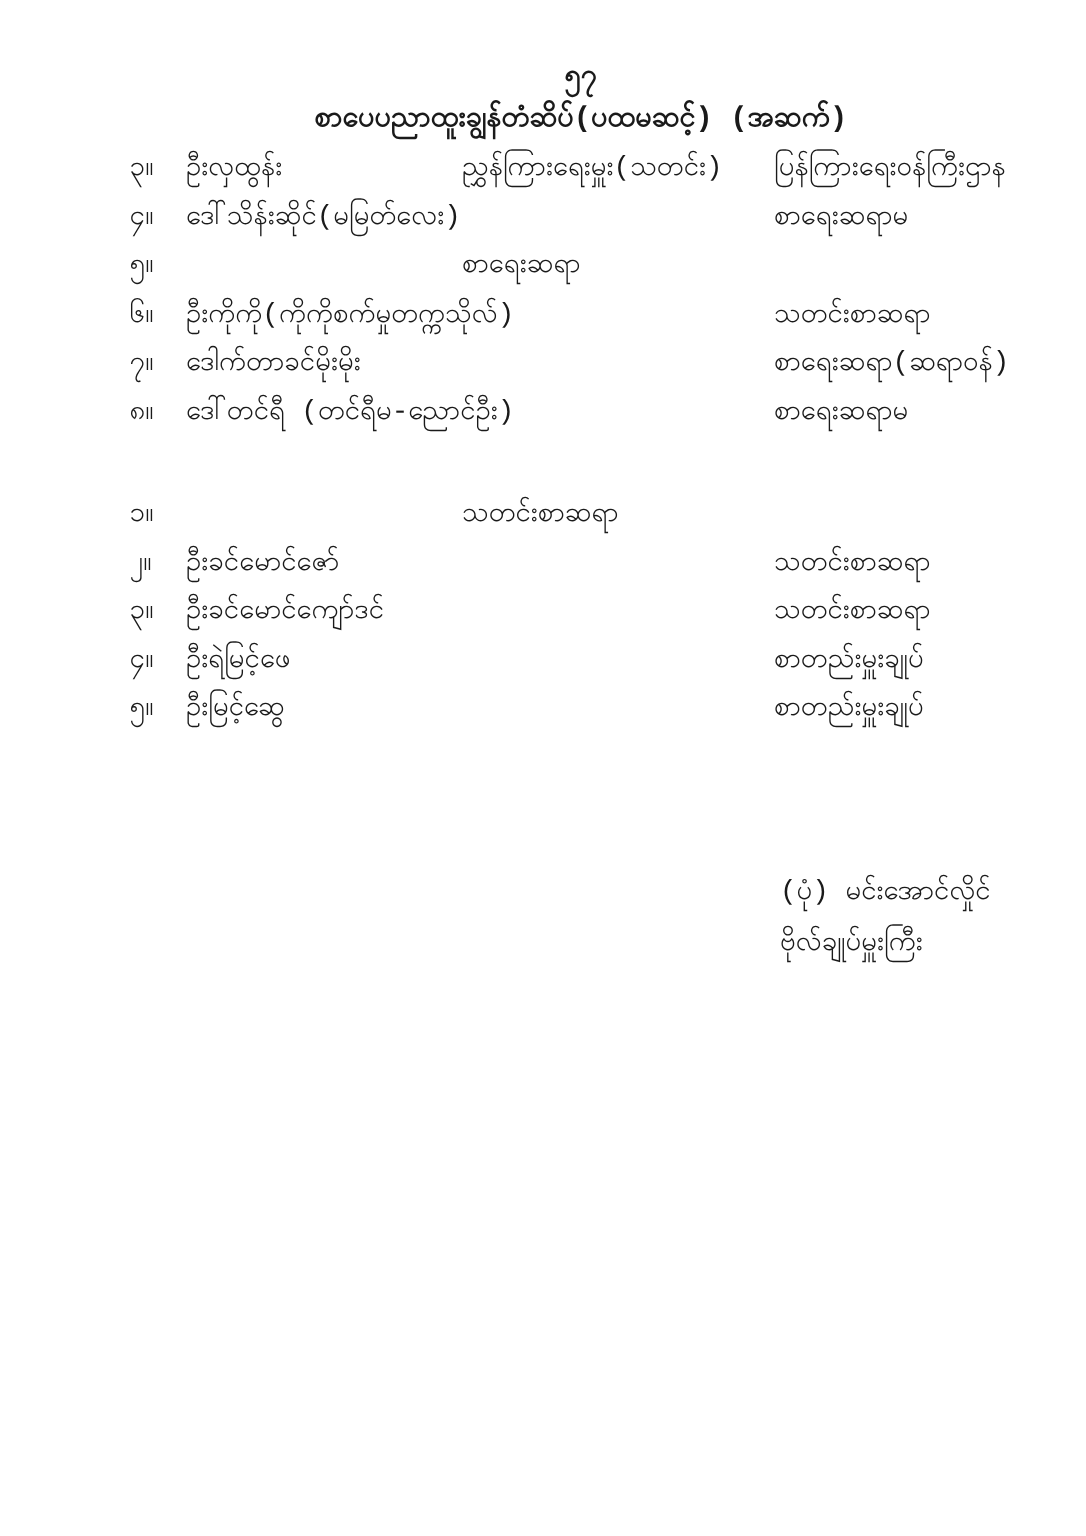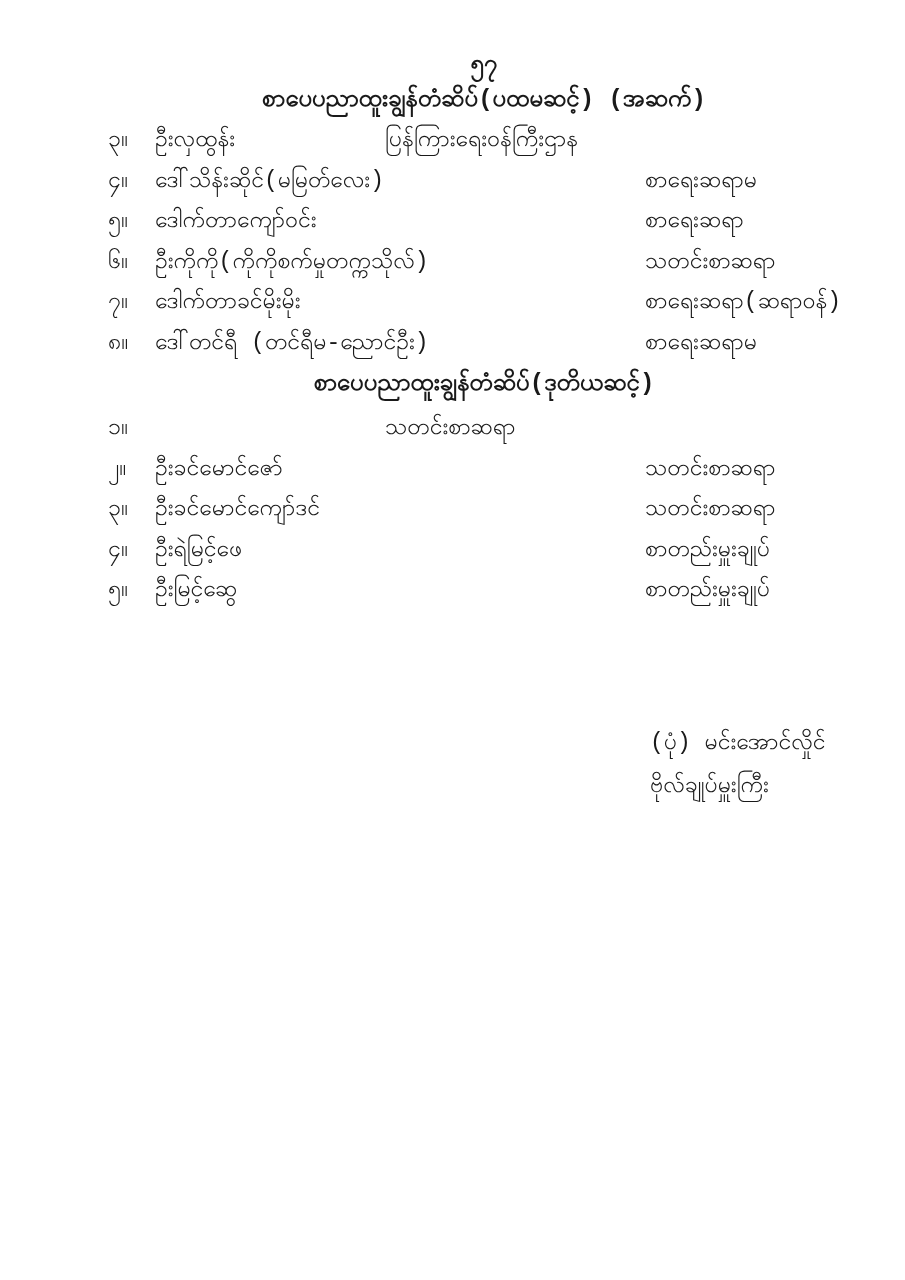--- a/index.html
+++ b/index.html
@@ -64,31 +64,31 @@
 <div class="page">
 
   <div class="page-number">၅၇</div>
 
   <div class="section-title title-1">စာပေပညာထူးချွန်တံဆိပ်(ပထမဆင့်) (အဆက်)</div>
 
   <div class="rows rows-1">
     <div class="award-row">
       <span class="cell">၃။</span>
       <span class="cell">ဦးလှထွန်း</span>
+      <span class="cell">ညွှန်ကြားရေးမှူး(သတင်း)</span>
       <span class="cell">ပြန်ကြားရေးဝန်ကြီးဌာန</span>
     </div>
     <div class="award-row">
       <span class="cell">၄။</span>
       <span class="cell">ဒေါ်သိန်းဆိုင်(မမြတ်လေး)</span>
       <span class="cell"></span>
       <span class="cell">စာရေးဆရာမ</span>
     </div>
     <div class="award-row">
       <span class="cell">၅။</span>
-      <span class="cell">ဒေါက်တာကျော်ဝင်း</span>
       <span class="cell"></span>
       <span class="cell">စာရေးဆရာ</span>
     </div>
     <div class="award-row">
       <span class="cell">၆။</span>
       <span class="cell">ဦးကိုကို(ကိုကိုစက်မှုတက္ကသိုလ်)</span>
       <span class="cell"></span>
       <span class="cell">သတင်းစာဆရာ</span>
     </div>
     <div class="award-row">
@@ -98,21 +98,20 @@
       <span class="cell">စာရေးဆရာ(ဆရာဝန်)</span>
     </div>
     <div class="award-row">
       <span class="cell">၈။</span>
       <span class="cell">ဒေါ်တင်ရီ (တင်ရီမ-ညောင်ဦး)</span>
       <span class="cell"></span>
       <span class="cell">စာရေးဆရာမ</span>
     </div>
   </div>
 
-  <div class="section-title title-2">စာပေပညာထူးချွန်တံဆိပ်(ဒုတိယဆင့်)</div>
 
   <div class="rows rows-2">
     <div class="award-row">
       <span class="cell">၁။</span>
       <span class="cell"></span>
       <span class="cell">သတင်းစာဆရာ</span>
     </div>
     <div class="award-row">
       <span class="cell">၂။</span>
       <span class="cell">ဦးခင်မောင်ဇော်</span>

